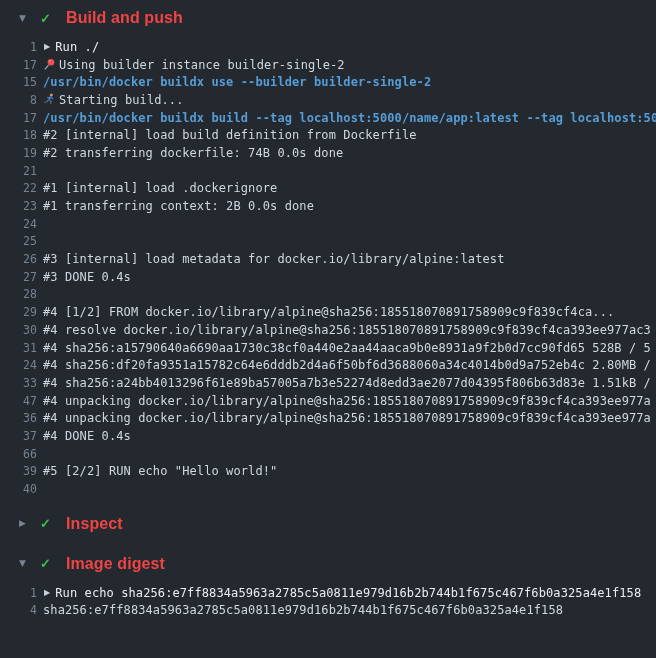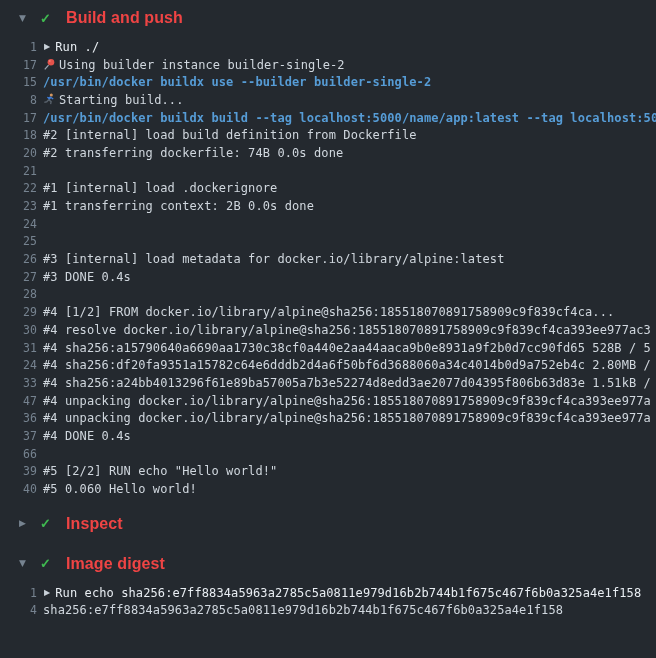--- a/index.html
+++ b/index.html
@@ -44,40 +44,40 @@
             </svg></span><span class="line-text">Using builder instance builder-single-2</span></div>
         <div class="line command"><span class="line-num">15</span><span class="line-text">/usr/bin/docker buildx use --builder builder-single-2</span></div>
         <div class="line notice"><span class="line-num">8</span><span class="notice-icon"><svg width="13" height="13" viewBox="0 0 16 16">
               <circle cx="10.2" cy="2.4" r="1.9" fill="#d29660"></circle>
               <path d="M9.6 4.6 L7 8.2" stroke="#3e7edb" stroke-width="2.4" fill="none"></path>
               <path d="M9.9 5.4 L12.6 7.4 M8.4 6.2 L5.2 5.4" stroke="#3e7edb" stroke-width="1.5" fill="none"></path>
               <path d="M7 8.2 L10 10.6 L9.4 13.8 M7 8.2 L4.6 10.8 L1.6 11.6" stroke="#57606a" stroke-width="1.7" fill="none"></path>
             </svg></span><span class="line-text">Starting build...</span></div>
         <div class="line command"><span class="line-num">17</span><span class="line-text">/usr/bin/docker buildx build --tag localhost:5000/name/app:latest --tag localhost:50</span></div>
         <div class="line plain"><span class="line-num">18</span><span class="line-text">#2 [internal] load build definition from Dockerfile</span></div>
-        <div class="line plain"><span class="line-num">20</span><span class="line-text">#2 transferring dockerfile: 74B 0.0s done</span></div>
+        <div class="line plain"><span class="line-num">19</span><span class="line-text">#2 transferring dockerfile: 74B 0.0s done</span></div>
         <div class="line blank"><span class="line-num">21</span></div>
         <div class="line plain"><span class="line-num">22</span><span class="line-text">#1 [internal] load .dockerignore</span></div>
         <div class="line plain"><span class="line-num">23</span><span class="line-text">#1 transferring context: 2B 0.0s done</span></div>
         <div class="line plain"><span class="line-num">24</span></div>
         <div class="line blank"><span class="line-num">25</span></div>
         <div class="line plain"><span class="line-num">26</span><span class="line-text">#3 [internal] load metadata for docker.io/library/alpine:latest</span></div>
         <div class="line plain"><span class="line-num">27</span><span class="line-text">#3 DONE 0.4s</span></div>
         <div class="line blank"><span class="line-num">28</span></div>
         <div class="line plain"><span class="line-num">29</span><span class="line-text">#4 [1/2] FROM docker.io/library/alpine@sha256:185518070891758909c9f839cf4ca...</span></div>
         <div class="line plain"><span class="line-num">30</span><span class="line-text">#4 resolve docker.io/library/alpine@sha256:185518070891758909c9f839cf4ca393ee977ac3</span></div>
         <div class="line plain"><span class="line-num">31</span><span class="line-text">#4 sha256:a15790640a6690aa1730c38cf0a440e2aa44aaca9b0e8931a9f2b0d7cc90fd65 528B / 5</span></div>
         <div class="line plain"><span class="line-num">24</span><span class="line-text">#4 sha256:df20fa9351a15782c64e6dddb2d4a6f50bf6d3688060a34c4014b0d9a752eb4c 2.80MB /</span></div>
         <div class="line plain"><span class="line-num">33</span><span class="line-text">#4 sha256:a24bb4013296f61e89ba57005a7b3e52274d8edd3ae2077d04395f806b63d83e 1.51kB /</span></div>
         <div class="line plain"><span class="line-num">47</span><span class="line-text">#4 unpacking docker.io/library/alpine@sha256:185518070891758909c9f839cf4ca393ee977a</span></div>
         <div class="line plain"><span class="line-num">36</span><span class="line-text">#4 unpacking docker.io/library/alpine@sha256:185518070891758909c9f839cf4ca393ee977a</span></div>
         <div class="line plain"><span class="line-num">37</span><span class="line-text">#4 DONE 0.4s</span></div>
         <div class="line blank"><span class="line-num">66</span></div>
         <div class="line plain"><span class="line-num">39</span><span class="line-text">#5 [2/2] RUN echo "Hello world!"</span></div>
-        <div class="line plain"><span class="line-num">40</span><span class="line-text">#5 0.060 Hello world!</span></div>
+        <div class="line plain"><span class="line-num">40</span></div>
       </div>
     </div>
     <div class="section">
       <div class="section-header">
         <span class="sec-toggle">▶</span>
         <span class="sec-check">✓</span>
         <span class="sec-label">Inspect</span>
       </div>
     </div>
     <div class="section">

